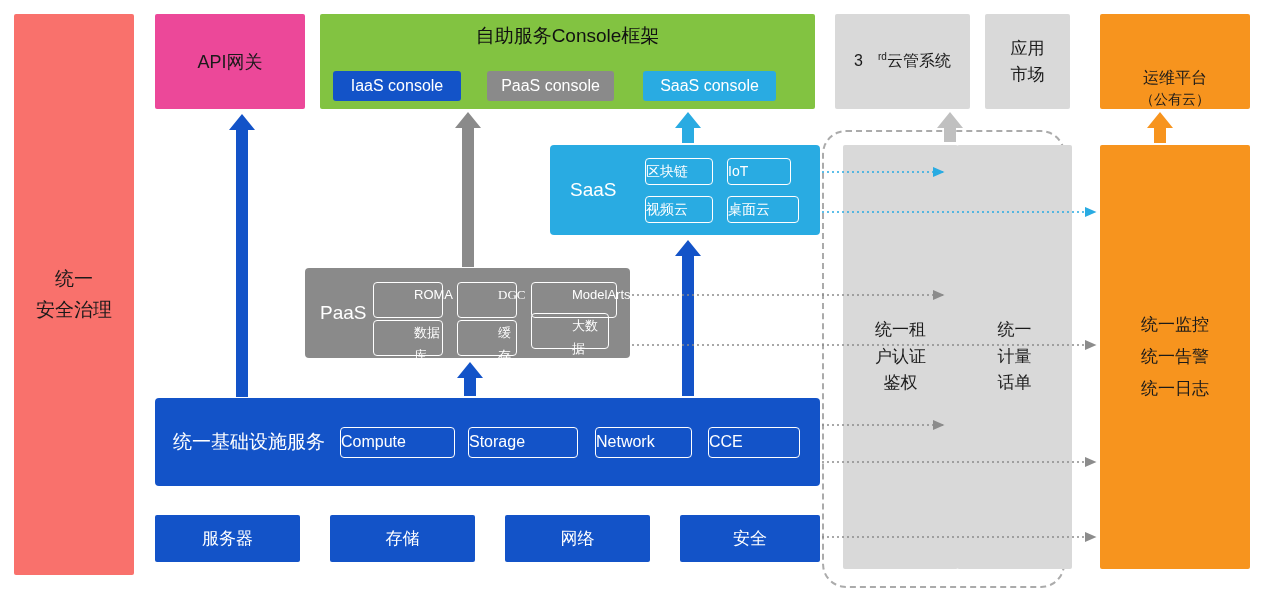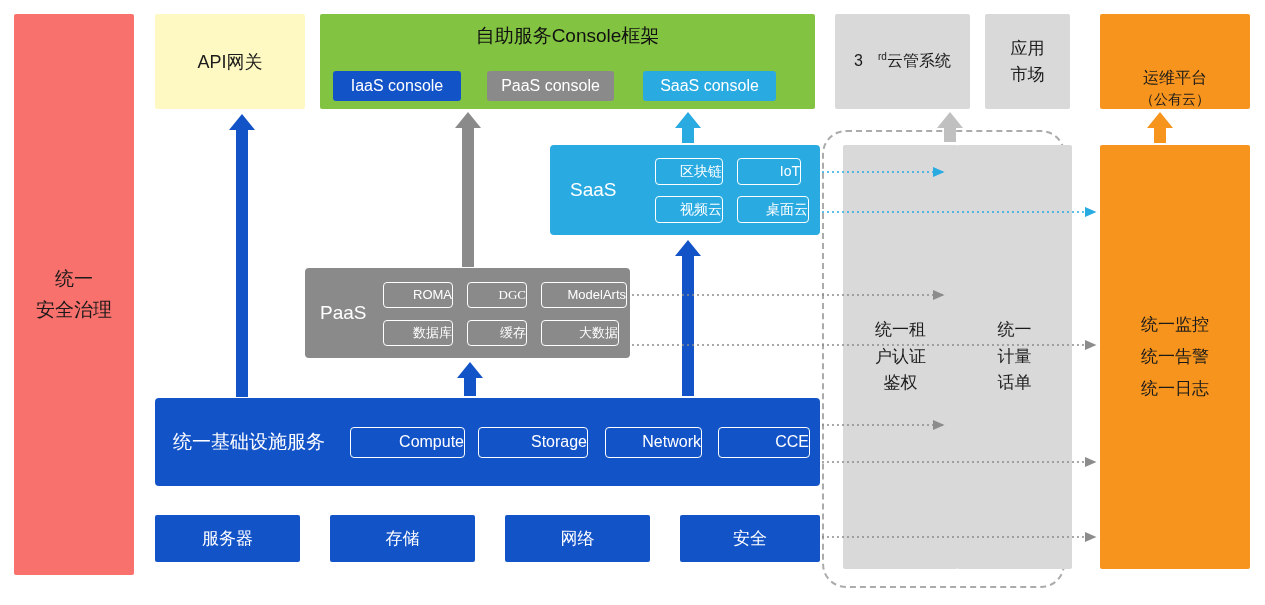--- a/index.html
+++ b/index.html
@@ -10,55 +10,55 @@
     font-family:"Liberation Sans","DejaVu Sans",sans-serif;
     overflow:hidden;
   }
   .box{position:absolute;box-sizing:border-box;display:flex;flex-direction:column;justify-content:center;align-items:center;text-align:center;}
   .line{display:block;}
 
   
   .security{left:14px;top:14px;width:120px;height:561px;background:#F9716C;color:#1a1a1a;font-size:19px;line-height:1.6;border-radius:2px;}
 
   
-  .api-gateway{left:155px;top:14px;width:150px;height:95px;background:#fef9c3;color:#1a1a1a;font-size:18px;border-radius:2px;}
+  .api-gateway{left:155px;top:14px;width:150px;height:95px;background:#ec4899;color:#1a1a1a;font-size:18px;border-radius:2px;}
   .console-frame{left:320px;top:14px;width:495px;height:95px;background:#82C341;border-radius:2px;}
   .console-title{position:absolute;top:9px;left:0;width:100%;text-align:center;color:#111;font-size:19px;}
   .console-btn{position:absolute;top:57px;height:30px;line-height:30px;color:#fff;font-size:16px;text-align:center;border-radius:3px;}
   .console-btn.iaas{left:13px;width:128px;background:#1353C8;}
   .console-btn.paas{left:167px;width:127px;background:#8A8A8A;}
   .console-btn.saas{left:323px;width:133px;background:#29ABE2;}
   .third-cloud{left:835px;top:14px;width:135px;height:95px;background:#D9D9D9;color:#1a1a1a;font-size:16px;border-radius:2px;}
   .third-cloud sup{font-size:10px;padding-left:15px;}
   .app-market{left:985px;top:14px;width:85px;height:95px;background:#D9D9D9;color:#1a1a1a;font-size:17px;line-height:1.5;border-radius:2px;}
   .ops-platform{left:1100px;top:14px;width:150px;height:95px;background:#F7941E;color:#1a1a1a;border-radius:2px;justify-content:flex-end;}
   .ops-platform .l1{font-size:16px;}
   .ops-platform .l2{font-size:14px;margin-top:2px;}
 
   
   .saas-box{left:550px;top:145px;width:270px;height:90px;background:#29ABE2;border-radius:4px;}
   .layer-label{position:absolute;top:50%;transform:translateY(-50%);color:#fff;font-size:19px;}
   .saas-box .layer-label{left:20px;}
-  .chip{position:absolute;box-sizing:border-box;border:1.5px solid #fff;border-radius:4px;color:#fff;text-align:right;margin-left:10px;}
+  .chip{position:absolute;box-sizing:border-box;border:1.5px solid #fff;border-radius:4px;color:#fff;text-align:left;}
   .saas-box .chip{height:27px;line-height:24px;font-size:14px;}
   .chip.c-saas0{left:95px;top:13px;width:68px;}
   .chip.c-saas1{left:177px;top:13px;width:64px;}
   .chip.c-saas2{left:95px;top:51px;width:68px;}
   .chip.c-saas3{left:177px;top:51px;width:72px;}
 
   
   .paas-box{left:305px;top:268px;width:325px;height:90px;background:#8A8A8A;border-radius:4px;}
   .paas-box .layer-label{left:15px;}
-  .paas-box .chip{height:26px;line-height:23px;font-size:13px;}
+  .paas-box .chip{height:36px;line-height:23px;font-size:13px;padding-left:40px;}
   .chip.c-paas0{left:68px;top:14px;width:70px;}
   .chip.c-paas1{left:152px;top:14px;width:60px;font-family:Liberation Serif, serif;}
   .chip.c-paas2{left:226px;top:14px;width:86px;}
   .chip.c-paas3{left:68px;top:52px;width:70px;}
   .chip.c-paas4{left:152px;top:52px;width:60px;}
-  .chip.c-paas5{left:226px;top:52px;width:78px;}
+  .chip.c-paas5{left:226px;top:45px;width:78px;}
 
   
   .iaas-box{left:155px;top:398px;width:665px;height:88px;background:#1353C8;border-radius:4px;}
   .iaas-box .layer-label{left:18px;font-size:19px;text-align:center;}
   .iaas-box .chip{height:31px;line-height:28px;font-size:16px;top:29px;}
   .chip.c-iaas0{left:185px;width:115px;}
   .chip.c-iaas1{left:313px;width:110px;}
   .chip.c-iaas2{left:440px;width:97px;}
   .chip.c-iaas3{left:553px;width:92px;}
 

